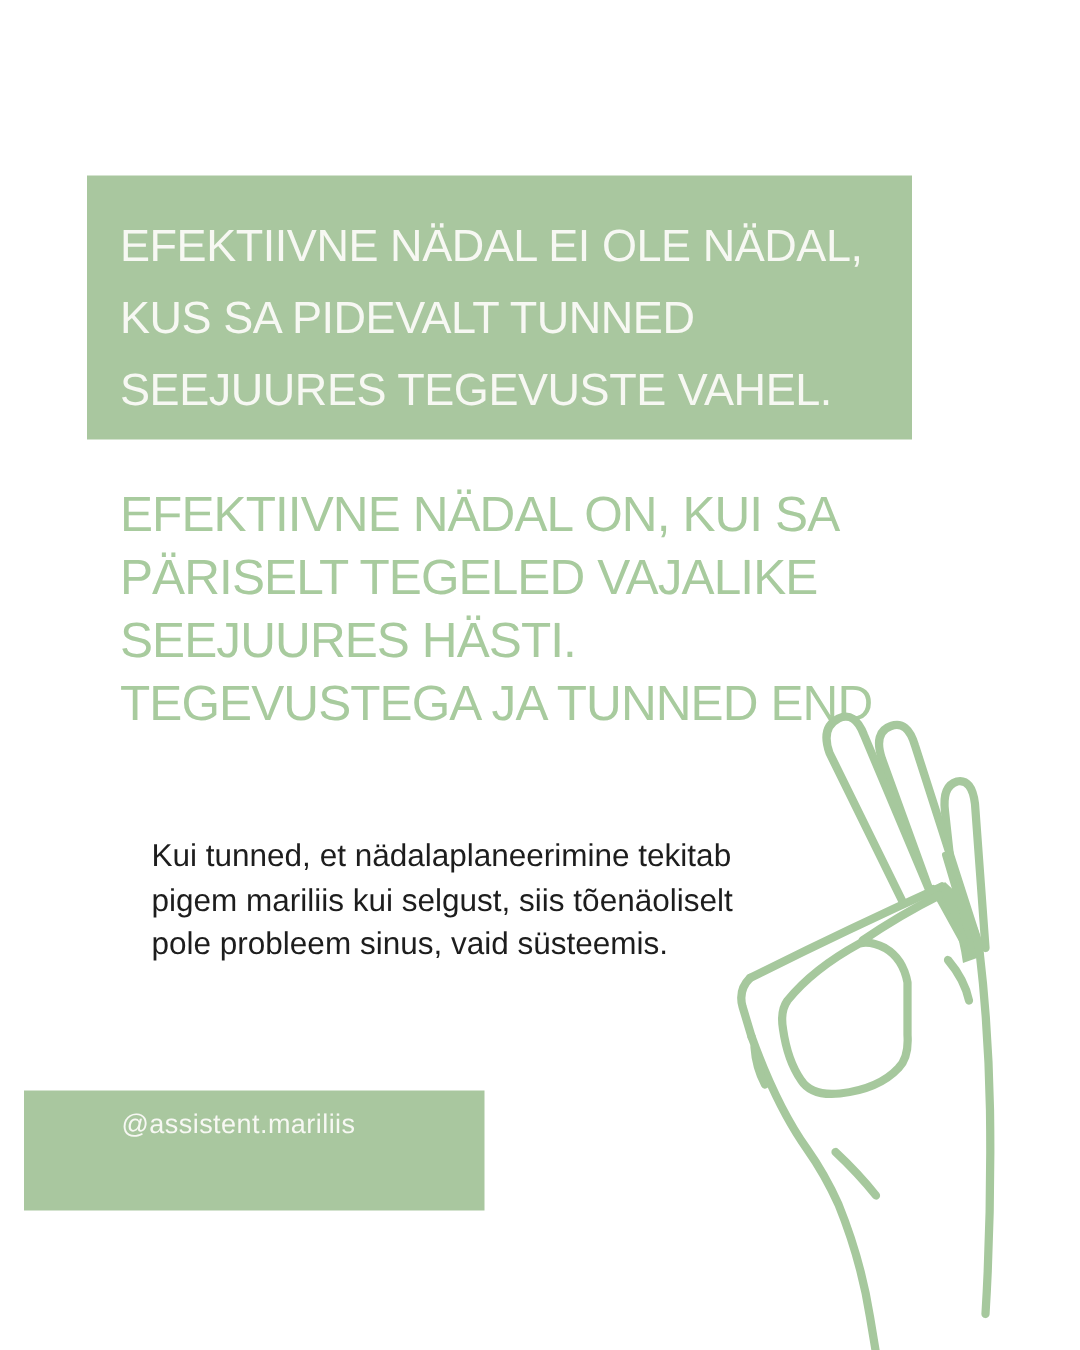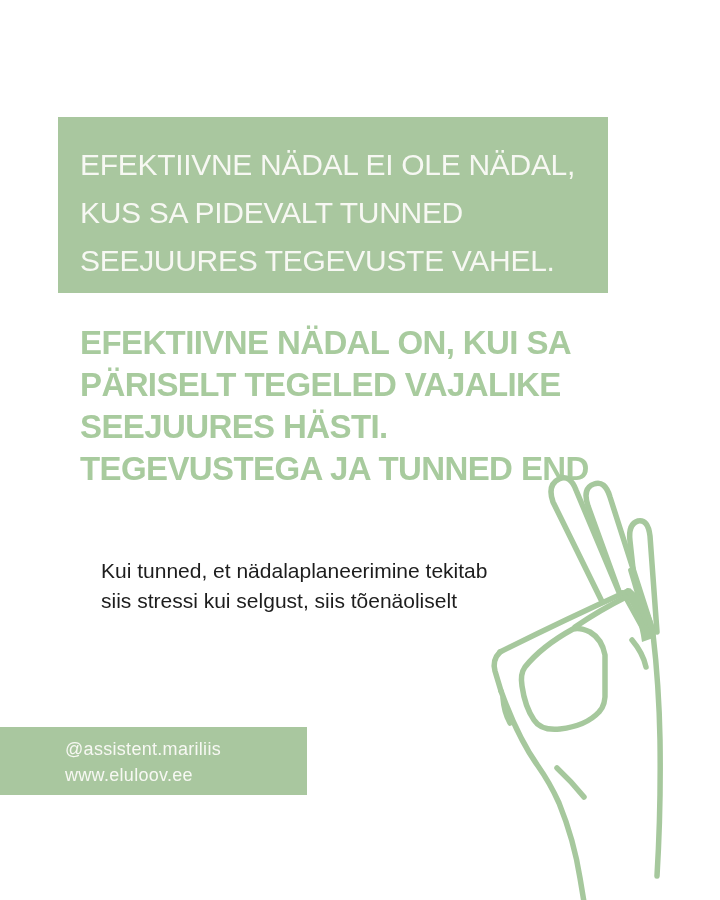--- a/index.html
+++ b/index.html
@@ -36,42 +36,42 @@
     line-height:48px;
     white-space:nowrap;
   }
   
   .headline{
     position:absolute;left:80px;top:322px;width:620px;
   }
   .headline .line{
     color:var(--headline-green);
     font-size:33px;
-    font-weight:700;
+    font-weight:400;
     letter-spacing:-0.6px;
     line-height:42px;
     white-space:nowrap;
   }
   
   .body-text{
     position:absolute;left:73px;top:556px;width:460px;
   }
   .body-text .line{
     color:var(--dark-text);
     font-size:21px;
     font-weight:400;
     letter-spacing:0;
     line-height:29.5px;
     white-space:nowrap;
     margin-left:28px;
   }
   
   .footer-bar{
-    position:absolute;left:0;top:727px;
-    width:307px;height:68px;
+    position:absolute;left:16px;top:727px;
+    width:307px;height:80px;
     background:var(--green);
     box-sizing:border-box;
     padding:9px 0 0 65px;
   }
   .footer-bar .line{
     color:var(--light-text);
     font-size:18px;
     font-weight:400;
     letter-spacing:0.3px;
     line-height:26px;
@@ -98,26 +98,26 @@
 
   <div class="headline">
     <div class="line">EFEKTIIVNE NÄDAL ON, KUI SA</div>
     <div class="line">PÄRISELT TEGELED VAJALIKE</div>
     <div class="line">SEEJUURES HÄSTI.</div>
     <div class="line">TEGEVUSTEGA JA TUNNED END</div>
   </div>
 
   <div class="body-text">
     <div class="line">Kui tunned, et nädalaplaneerimine tekitab</div>
-    <div class="line">siis stressi kui selgust, siis tõenäoliselt</div>
+    <div class="line">pigem mariliis kui selgust, siis tõenäoliselt</div>
+    <div class="line">pole probleem sinus, vaid süsteemis.</div>
   </div>
 
   <div class="footer-bar">
     <div class="line">@assistent.mariliis</div>
-    <div class="line">www.eluloov.ee</div>
   </div>
 
   <div class="hand">
     <svg viewBox="0 0 240 460" xmlns="http://www.w3.org/2000/svg" fill="none" stroke="currentColor" stroke-width="5.5" stroke-linecap="round" stroke-linejoin="round">
 
       <path d="M 160,192 L 150,101 Q 148,84 158,81 Q 168,79 170,96 L 177,192" fill="#ffffff"></path>
       <path d="M 158,204 L 108,66 Q 102,48 114,44 Q 125,40 130,57 L 172,188" fill="#ffffff"></path>
       <path d="M 133,184 L 73,62 Q 67,45 79,39 Q 90,34 96,50 L 149,176" fill="#ffffff"></path>
 
       <path stroke="none" fill="#ffffff" d="M 20,212 Q 80,182 148,151 Q 168,166 173,194 Q 179,245 180,300 Q 181,370 177,437 L 177,462 L 103,462 L 100,438 Q 94,400 79,363 Q 70,343 58,326 Q 38,298 21,251 L 15,231 Q 12,220 20,212 Z"></path>

